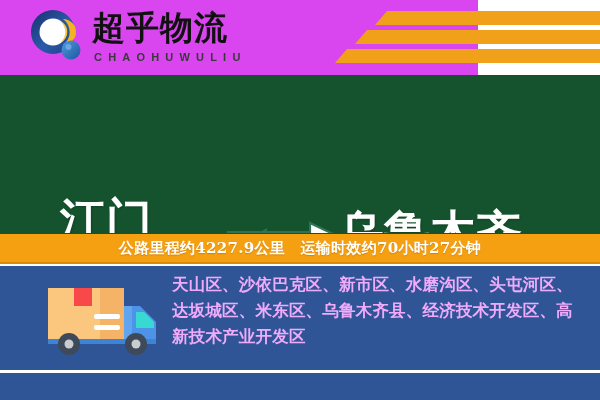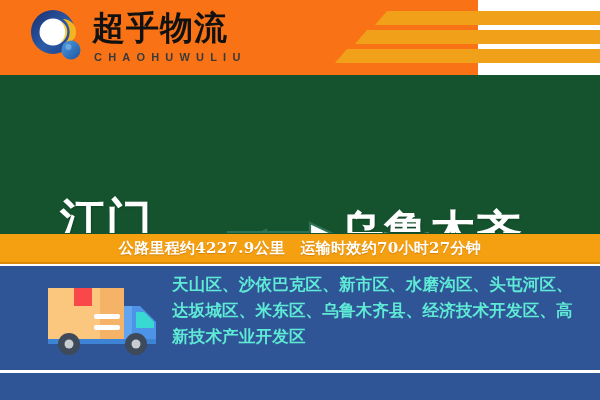--- a/index.html
+++ b/index.html
@@ -4,21 +4,21 @@
 <style>
   html,body{margin:0;padding:0;}
   body{
     width:600px;height:400px;overflow:hidden;
     background:#ffffff;
     font-family:"Liberation Sans","DejaVu Sans",sans-serif;
   }
   .banner{position:relative;width:600px;height:400px;background:#ffffff;overflow:hidden;}
 
   
-  .header{position:absolute;left:0;top:0;width:478px;height:75px;background:#f97316;}
+  .header{position:absolute;left:0;top:0;width:478px;height:75px;background:#d946ef;}
 
   .logo-wrap{position:absolute;left:30px;top:7px;width:250px;height:58px;}
   .logo-mark{position:absolute;left:0;top:2px;width:52px;height:52px;}
   .logo-text-cn{
     position:absolute;left:62px;top:0px;
     font-family:"DejaVu Sans","Liberation Sans",sans-serif;
     font-size:33px;font-weight:bold;color:#111111;letter-spacing:1px;
     line-height:42px;white-space:nowrap;
   }
   .logo-text-en{
@@ -78,21 +78,21 @@
     white-space:nowrap;letter-spacing:.3px;
     text-shadow:0 1px 1px rgba(150,80,0,.35);
   }
 
   
   .districts{position:absolute;left:0;top:266px;width:600px;height:104px;background:#2F5597;}
   .truck{position:absolute;left:44px;top:10px;width:124px;height:80px;}
   .district-text{
     position:absolute;left:172px;top:6px;width:412px;
     font-family:"DejaVu Serif","Liberation Serif",serif;
-    font-size:16.5px;font-weight:bold;color:#5eead4;
+    font-size:16.5px;font-weight:bold;color:#f0abfc;
     line-height:26px;letter-spacing:.2px;
   }
 
   .divider{position:absolute;left:0;top:370px;width:600px;height:3px;background:#ffffff;}
   .footer{position:absolute;left:0;top:373px;width:600px;height:27px;background:#2F5597;}
 </style>
 </head>
 <body>
 
 <div class="banner">

